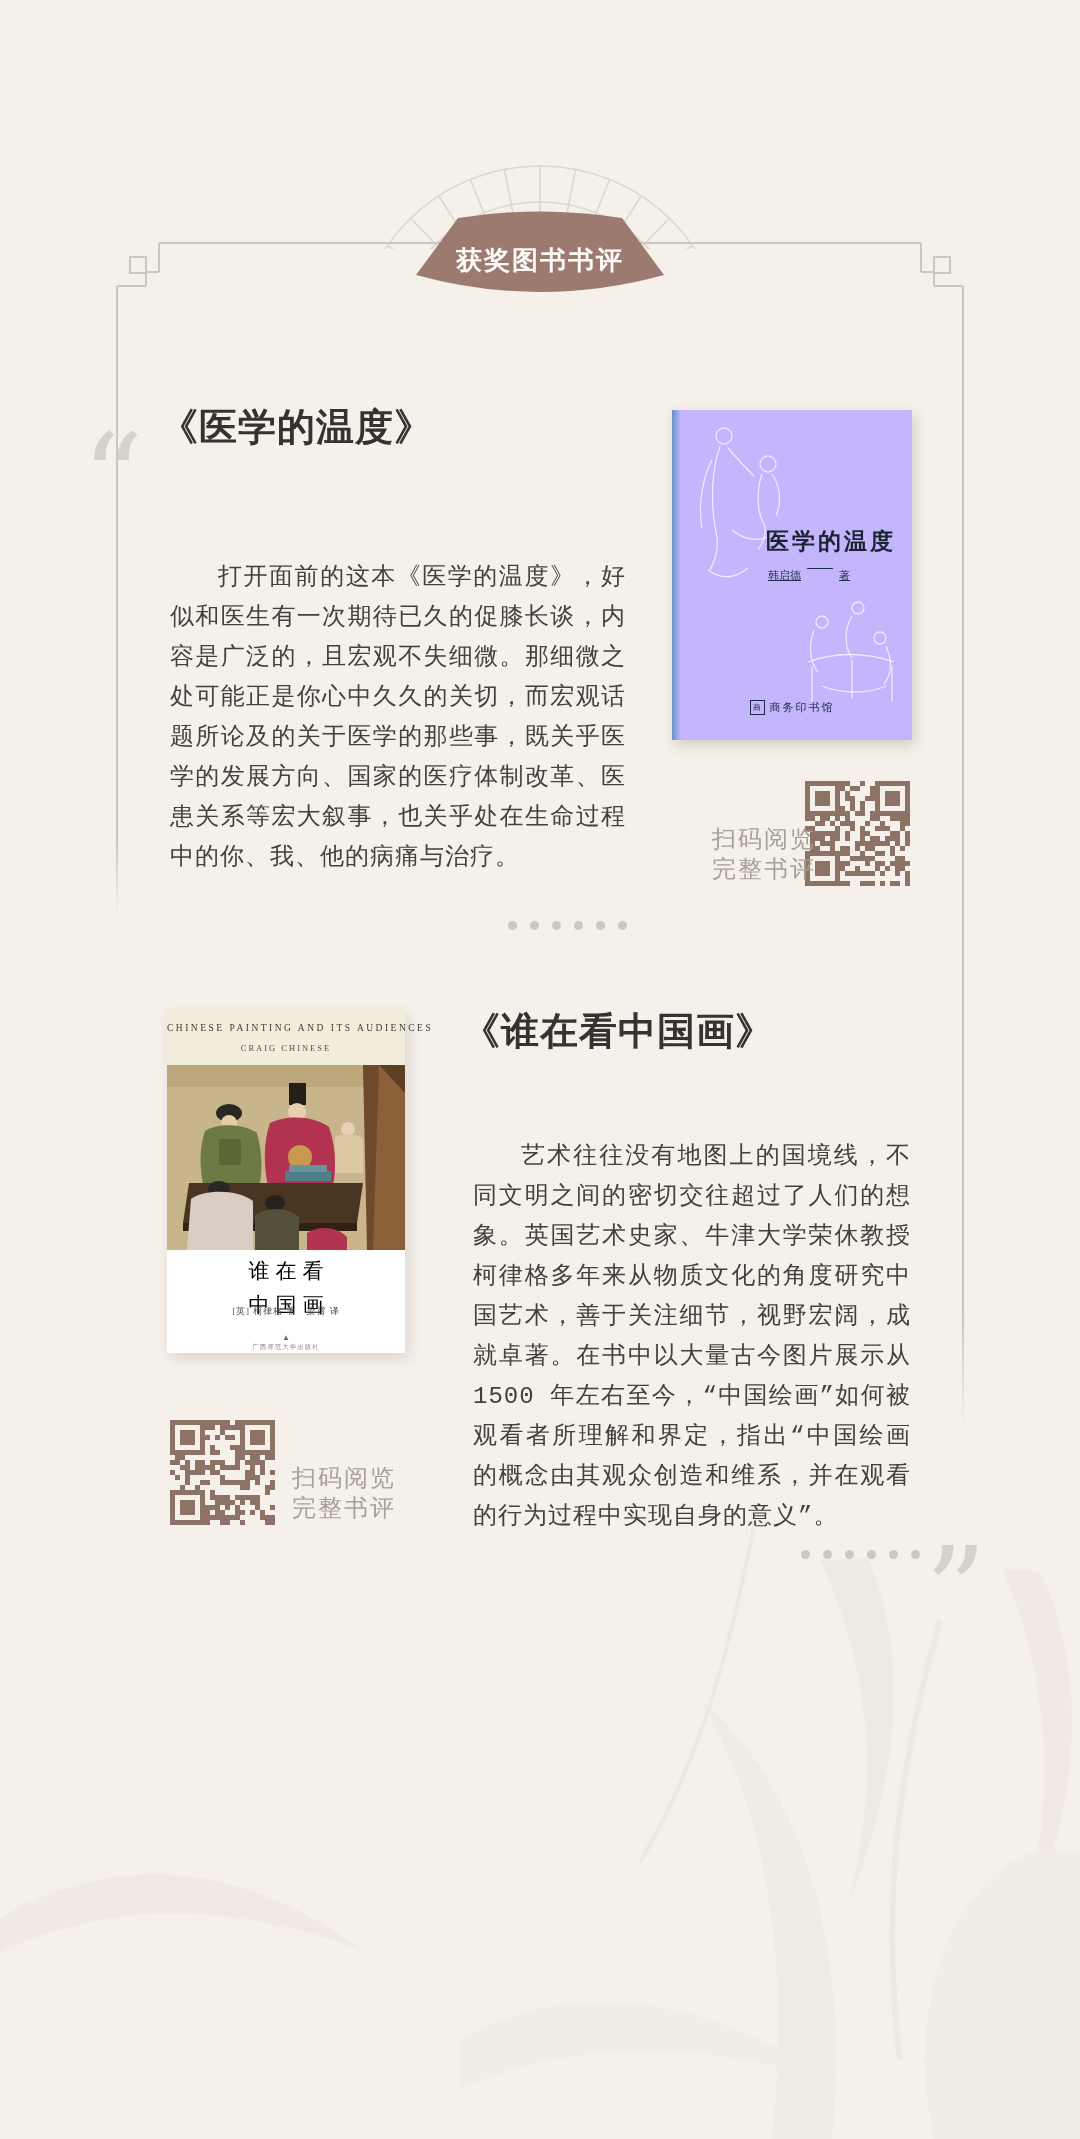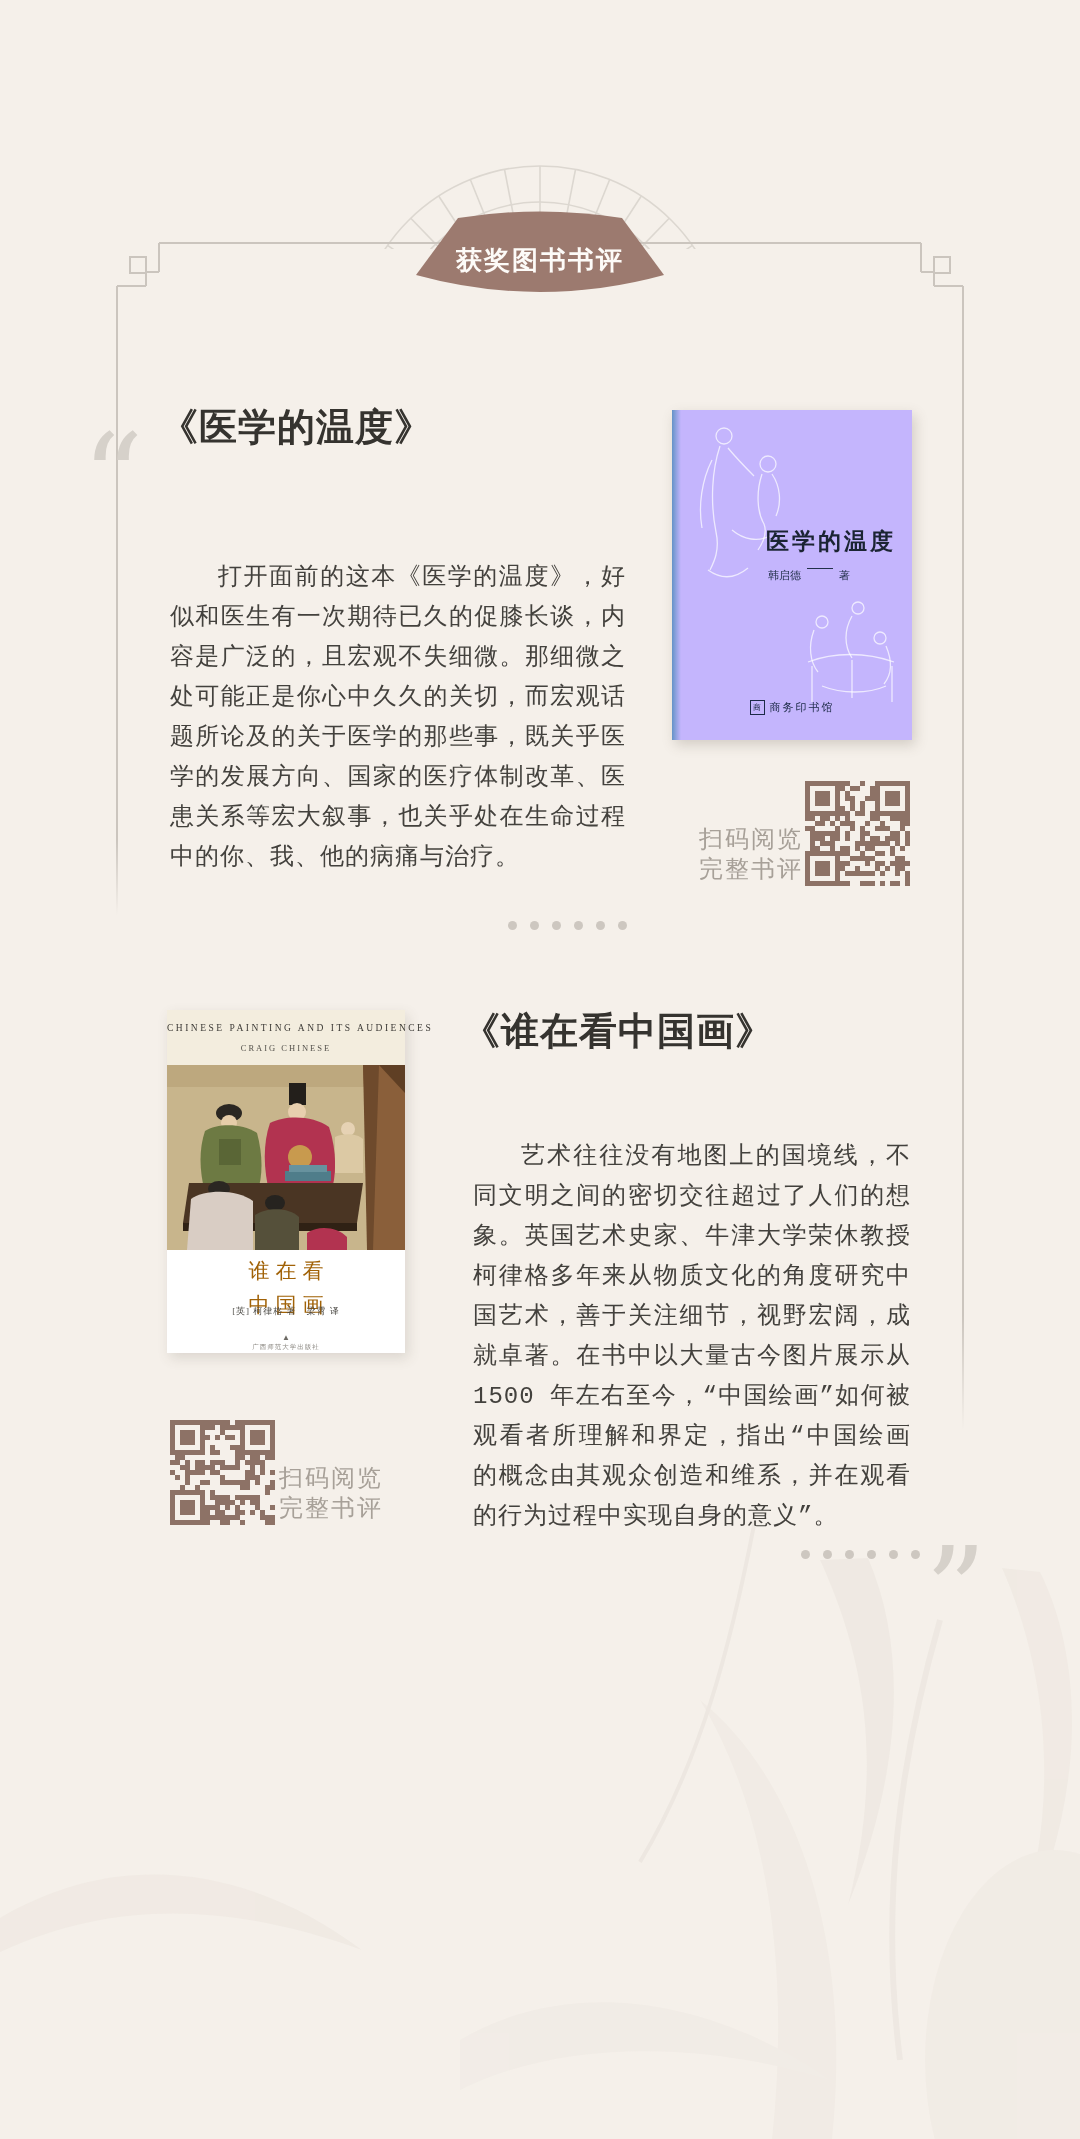--- a/index.html
+++ b/index.html
@@ -31,41 +31,41 @@
   .big-quote{font-family:"DejaVu Serif",serif;font-size:120px;line-height:1;color:#d6d1ca;}
   #quote-open{left:82px;top:418px;}
   #quote-close{left:925px;top:1532px;}
   
   .dot-row{display:flex;gap:13px;}
   .dot{width:9px;height:9px;border-radius:50%;background:#cdc7c0;}
   #dots1{left:508px;top:921px;}
   #dots2{left:801px;top:1550px;}
   
   .qr-caption{
-    width:130px;text-align:center;font-size:24px;line-height:30px;
+    width:130px;text-align:right;font-size:24px;line-height:30px;
     color:#a7a098;letter-spacing:2px;
   }
   #qr1{left:805px;top:781px;}
   #qr1-caption{left:686px;top:824px;}
   #qr2{left:170px;top:1420px;}
   #qr2-caption{left:266px;top:1463px;}
   
   #cover1{
     left:672px;top:410px;width:240px;height:330px;background:#c4b5fd;
     box-shadow:3px 5px 12px rgba(90,80,70,.22);
   }
   #cover1 .spine{position:absolute;left:0;top:0;width:9px;height:330px;
     background:linear-gradient(90deg,#6493c7,rgba(125,169,217,0));}
   #cover1-title{
     position:absolute;left:94px;top:116px;font-size:23px;font-weight:700;
     letter-spacing:3px;color:#1b2433;white-space:nowrap;
   }
   #cover1-author{
     position:absolute;left:96px;top:158px;font-size:11px;color:#22304a;
-    display:flex;gap:6px;
+    display:flex;gap:6px;text-decoration:underline;
   }
   #cover1-author .rule{display:inline-block;width:26px;height:1px;background:#22304a;}
   #cover1-pub{
     position:absolute;left:0;top:290px;width:100%;display:flex;gap:5px;
     justify-content:center;align-items:center;color:#1c2a47;
   }
   #cover1-pub .mark{width:13px;height:13px;border:1px solid #1c2a47;font-size:8px;
     line-height:13px;text-align:center;}
   #cover1-pub .pub-name{font-size:11px;letter-spacing:2px;}
   
@@ -76,21 +76,21 @@
   #cover2 .band{position:absolute;left:0;top:0;width:238px;height:55px;background:#f3edde;}
   #cover2-series{
     position:absolute;left:0;top:13px;width:100%;text-align:center;
     font-size:9.5px;letter-spacing:2.5px;color:#3c3a36;white-space:nowrap;
   }
   #cover2-authoren{
     position:absolute;left:0;top:33px;width:100%;text-align:center;
     font-size:8.5px;letter-spacing:2px;color:#55524c;
   }
   #cover2 .cn-title{
-    position:absolute;width:100%;text-align:center;font-size:21px;color:#a16207;
+    position:absolute;width:100%;text-align:center;font-size:21px;color:#000000;
     letter-spacing:6px;text-indent:6px;font-weight:500;
   }  
   #cover2 .cn1{top:247px;}
   #cover2 .cn2{top:281px;}
   #cover2-credit{
     position:absolute;top:295px;width:100%;text-align:center;font-size:9px;color:#4a4843;
     letter-spacing:1px;
   }
   #cover2-publogo{
     position:absolute;top:324px;width:100%;text-align:center;color:#8f8c86;

